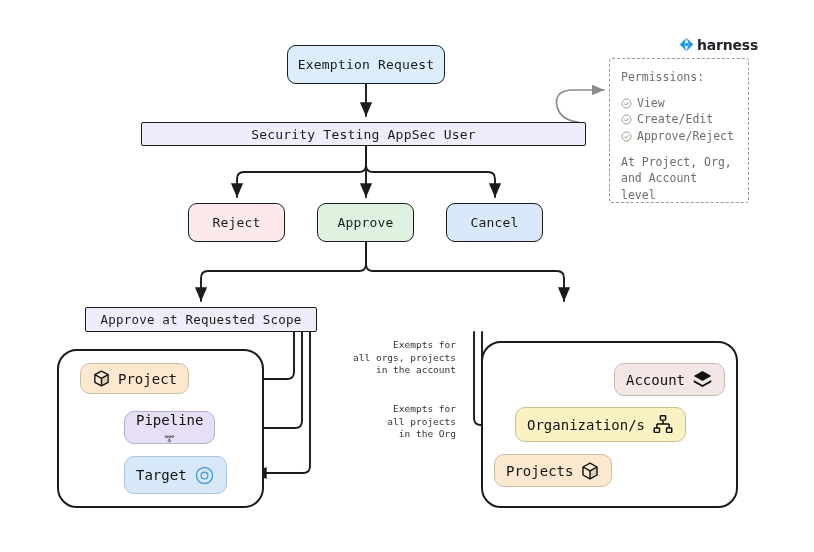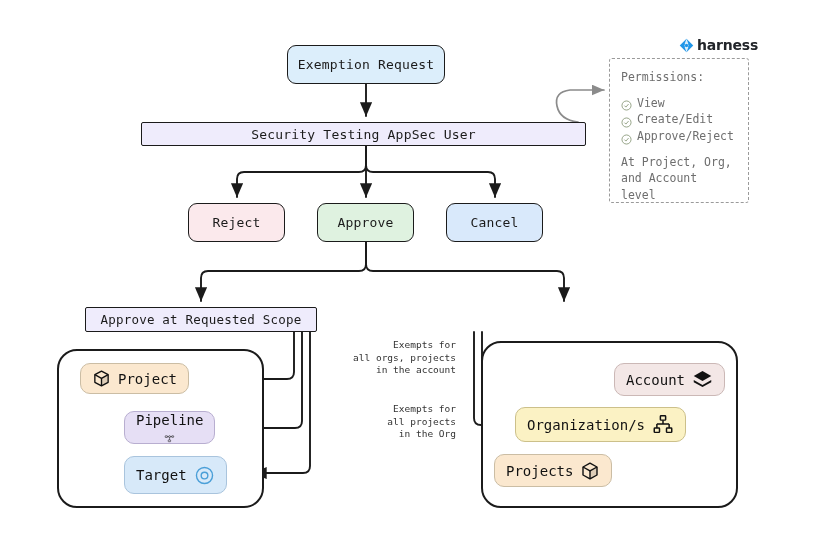--- a/index.html
+++ b/index.html
@@ -37,29 +37,29 @@
   #n-target{left:124px;top:456px;height:38px;background:#d7e9f9;border-color:#a9c4dd;}
 
   #n-account{left:614px;top:363px;height:33px;background:#f3e7e6;border-color:#cbb8b6;}
   #n-org{left:515px;top:407px;height:35px;background:#fbf2c4;border-color:#ccc08a;}
   #n-projects{left:494px;top:454px;height:33px;background:#fbe8cf;border-color:#cbbda4;}
 
   .perm{position:absolute;left:609px;top:58px;width:140px;height:145px;
         box-sizing:border-box;border:1.5px dashed #9a9a9a;border-radius:3px;
         padding:10px 11px;color:#6e6e6e;font-size:11.5px;line-height:1.45;}
   .perm .gap{height:9px;}
-  .perm .row{display:flex;align-items:flex-end;gap:5px;}
+  .perm .row{display:flex;align-items:center;gap:5px;}
   .check{flex:0 0 auto;}
 
   .annot{position:absolute;text-align:right;color:#333;font-size:9.5px;
          line-height:1.33;white-space:pre;}
   #annot1{left:334px;top:339px;width:122px;}
   #annot2{left:334px;top:403px;width:122px;}
 
-  .brand{position:absolute;left:679px;top:37px;display:flex;align-items:center;gap:3px;}
+  .brand{position:absolute;left:679px;top:37px;display:flex;gap:3px;}
   .brand .word{font-family:"DejaVu Sans","Liberation Sans",sans-serif;
                font-weight:bold;font-size:14px;color:#22252a;letter-spacing:-.2px;}
 </style>
 </head>
 <body>
 
 <div id="canvas">
 
   <svg class="edges" viewBox="0 0 814 552">
     <defs>

